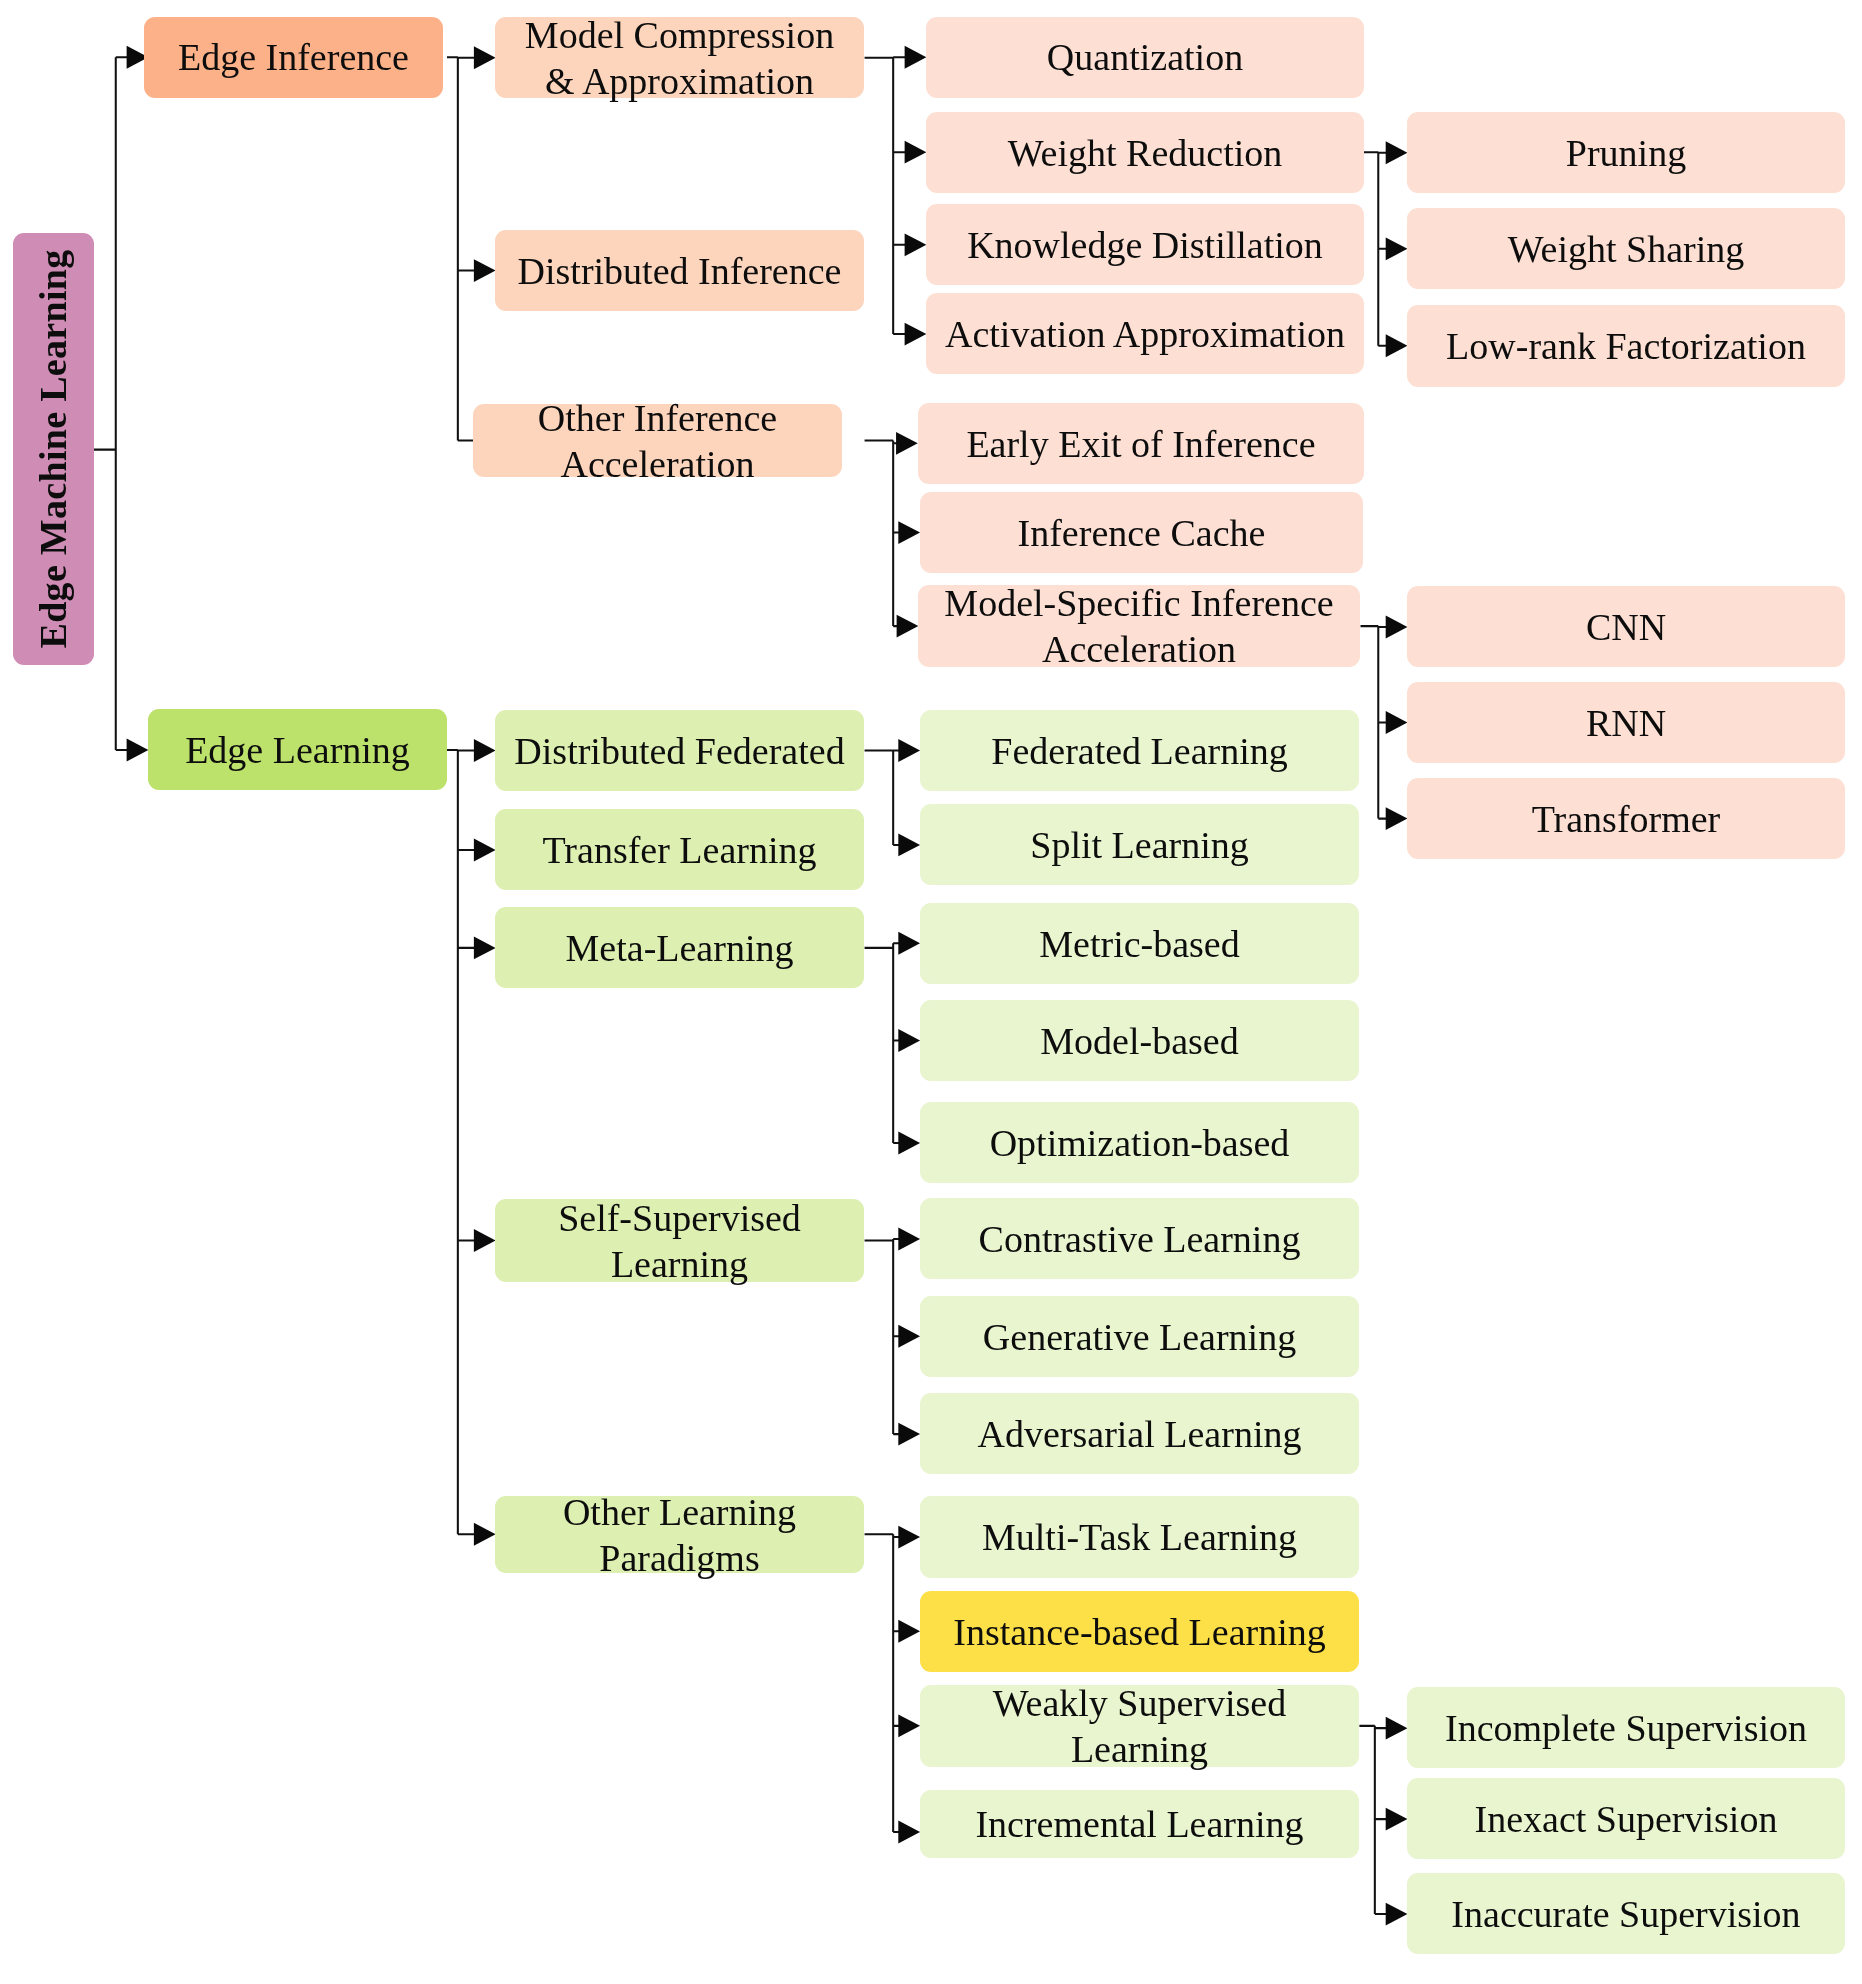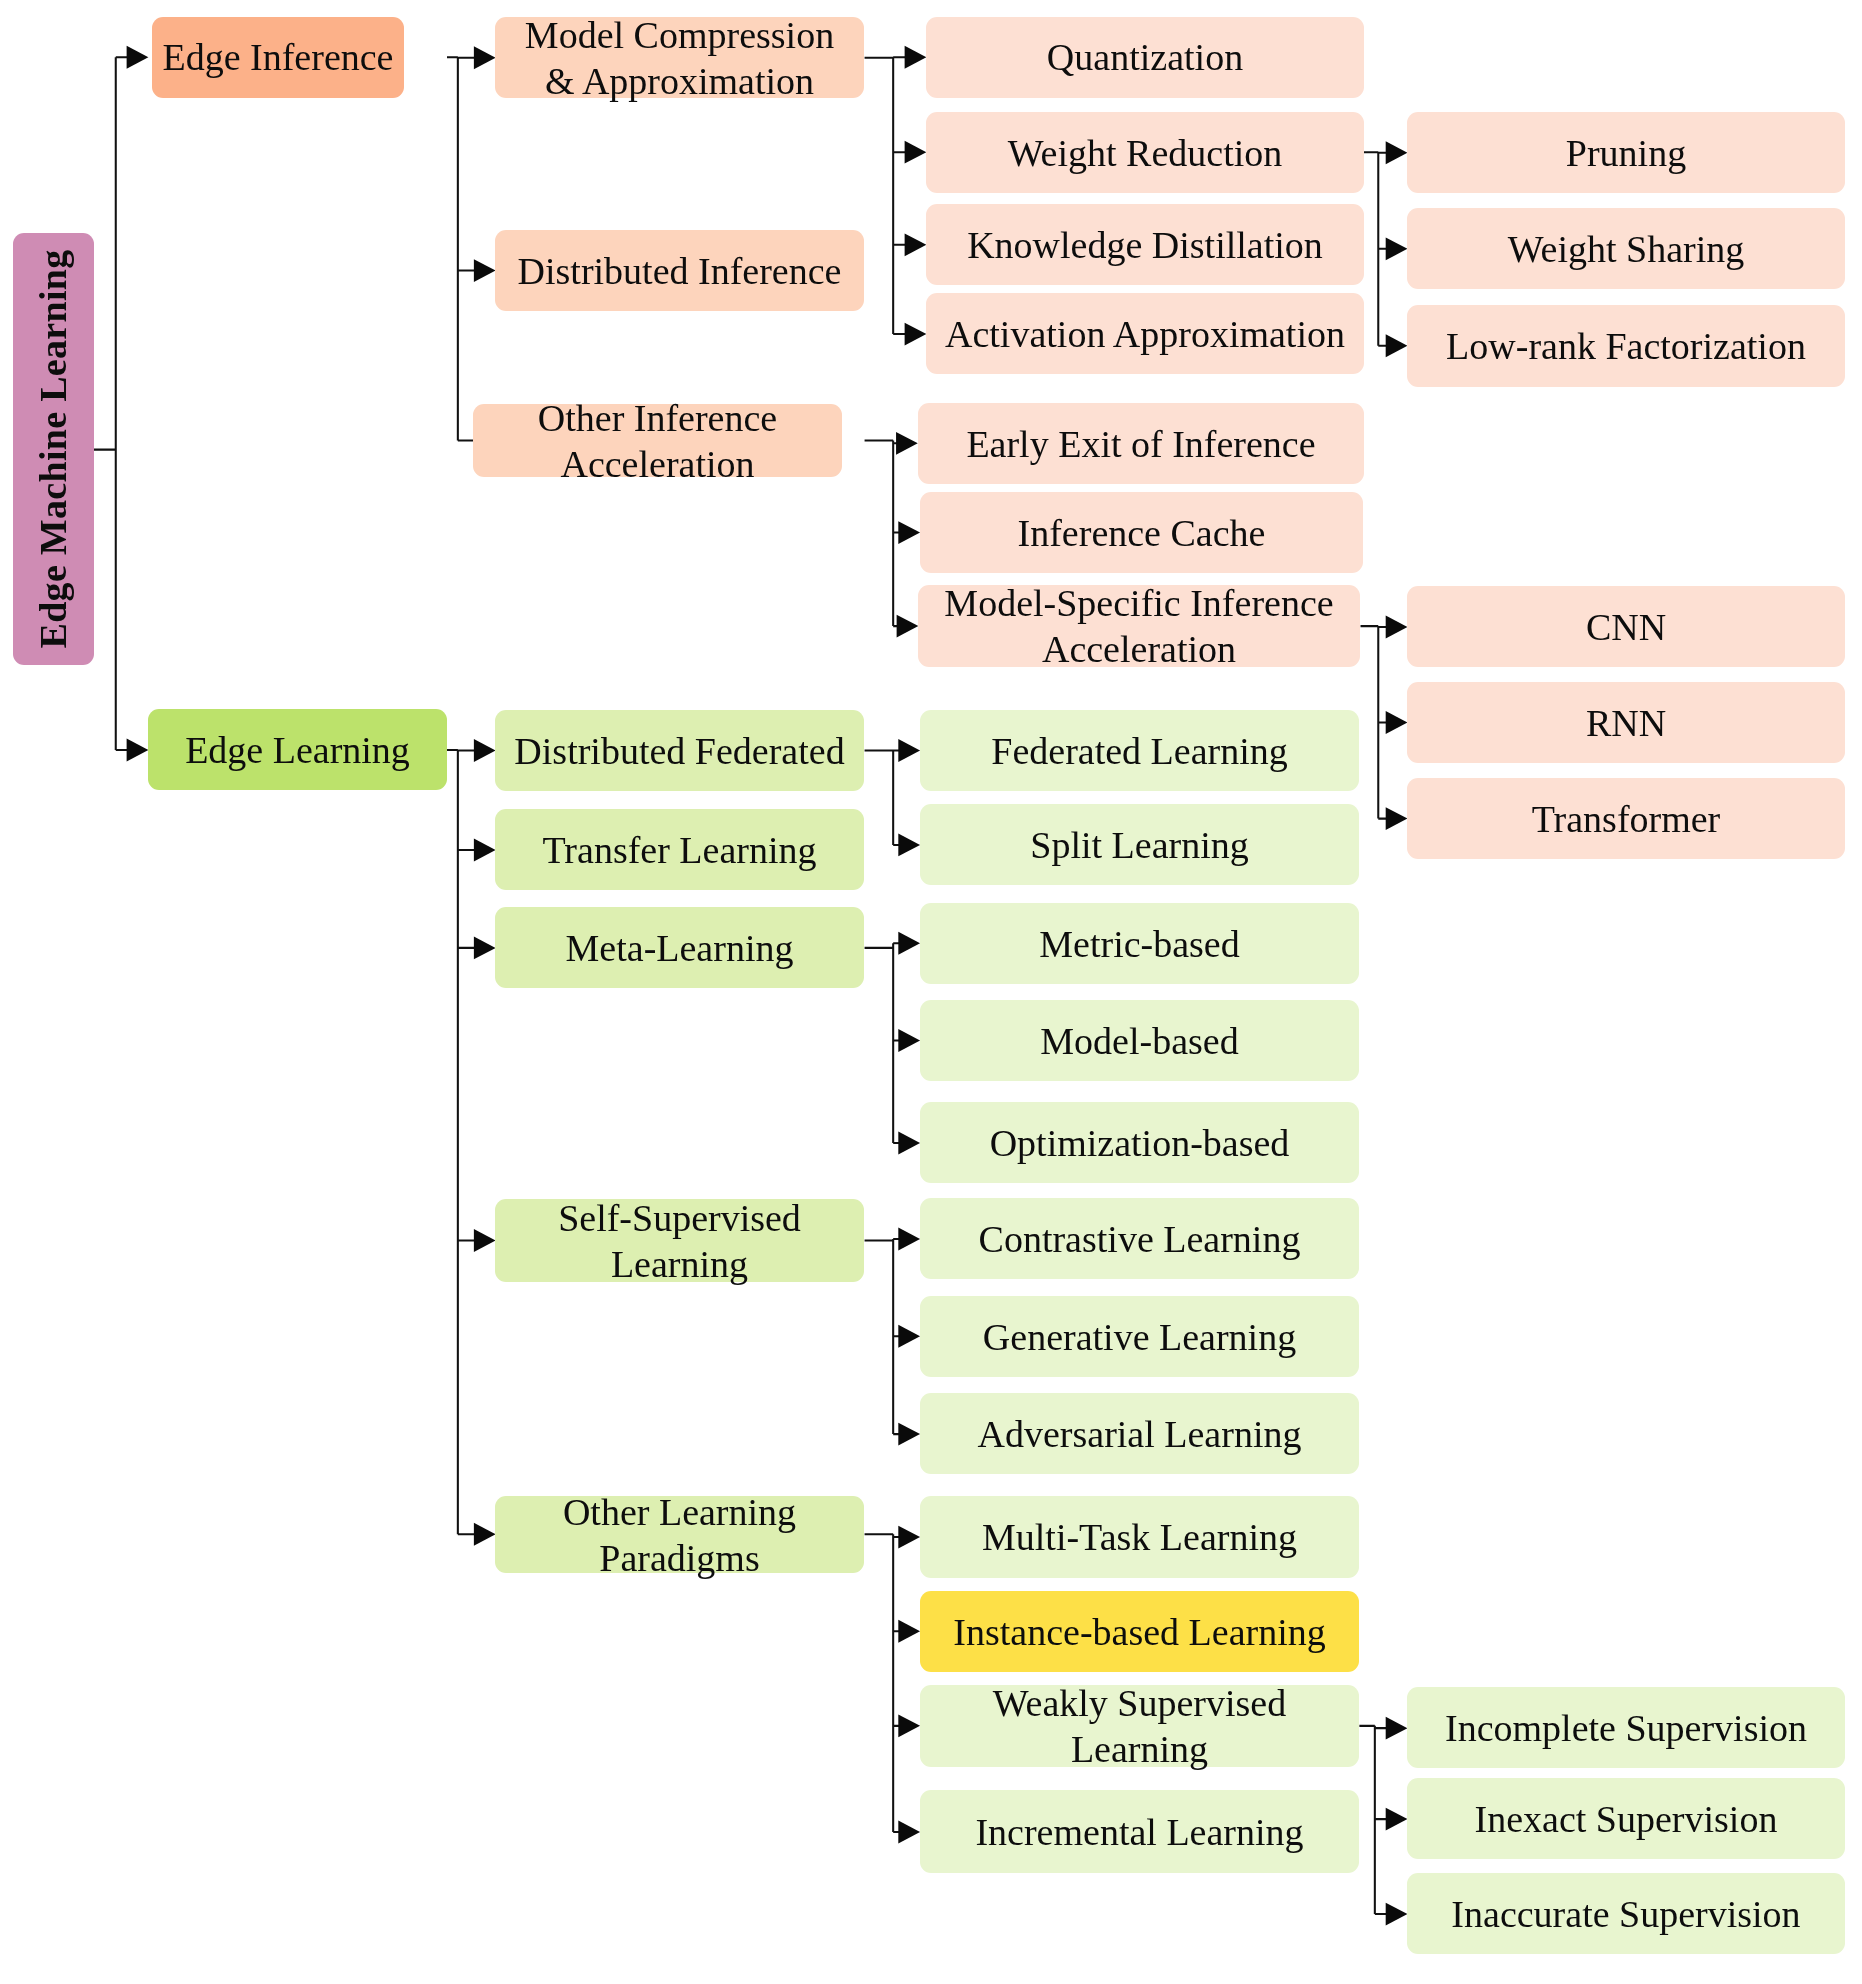--- a/index.html
+++ b/index.html
@@ -70,21 +70,21 @@
       <polygon class="ah" points="1608,3202.5 1570.0,3182.5 1570.0,3222.5"></polygon>
       <polygon class="ah" points="2460,3021.0 2422.0,3001.0 2422.0,3041.0"></polygon>
       <polygon class="ah" points="2460,3180.0 2422.0,3160.0 2422.0,3200.0"></polygon>
       <polygon class="ah" points="2460,3346.0 2422.0,3326.0 2422.0,3366.0"></polygon>
     </svg>
   <div class="node rotated" id="n-root" style="left:12.6px;top:233px;width:81px;height:432px;background:#cf8cb4">
       <span class="label">
         <span class="tline">Edge Machine Learning</span>
       </span>
     </div>
-  <div class="node" id="n-edge_inference" style="left:152px;top:16.6px;width:252px;height:81px;background:#fcb189">
+  <div class="node" id="n-edge_inference" style="left:144px;top:16.6px;width:299px;height:81px;background:#fcb189">
       <span class="label">
         <span class="tline">Edge Inference</span>
       </span>
     </div>
   <div class="node" id="n-edge_learning" style="left:148px;top:709px;width:299px;height:81px;background:#bce26b">
       <span class="label">
         <span class="tline">Edge Learning</span>
       </span>
     </div>
   <div class="node" id="n-mca" style="left:495px;top:17px;width:369px;height:81px;background:#fdd4bc">
@@ -216,21 +216,21 @@
       <span class="label">
         <span class="tline">Instance-based Learning</span>
       </span>
     </div>
   <div class="node" id="n-wsl" style="left:920px;top:1685px;width:439px;height:82px;background:#e8f5cf">
       <span class="label">
         <span class="tline">Weakly Supervised</span>
         <span class="tline">Learning</span>
       </span>
     </div>
-  <div class="node" id="n-incl" style="left:920px;top:1790px;width:439px;height:83px;background:#e8f5cf">
+  <div class="node" id="n-incl" style="left:920px;top:1790px;width:439px;height:68px;background:#e8f5cf">
       <span class="label">
         <span class="tline">Incremental Learning</span>
       </span>
     </div>
   <div class="node" id="n-prun" style="left:1407px;top:112px;width:438px;height:81px;background:#fde0d3">
       <span class="label">
         <span class="tline">Pruning</span>
       </span>
     </div>
   <div class="node" id="n-wsh" style="left:1407px;top:208px;width:438px;height:81px;background:#fde0d3">

